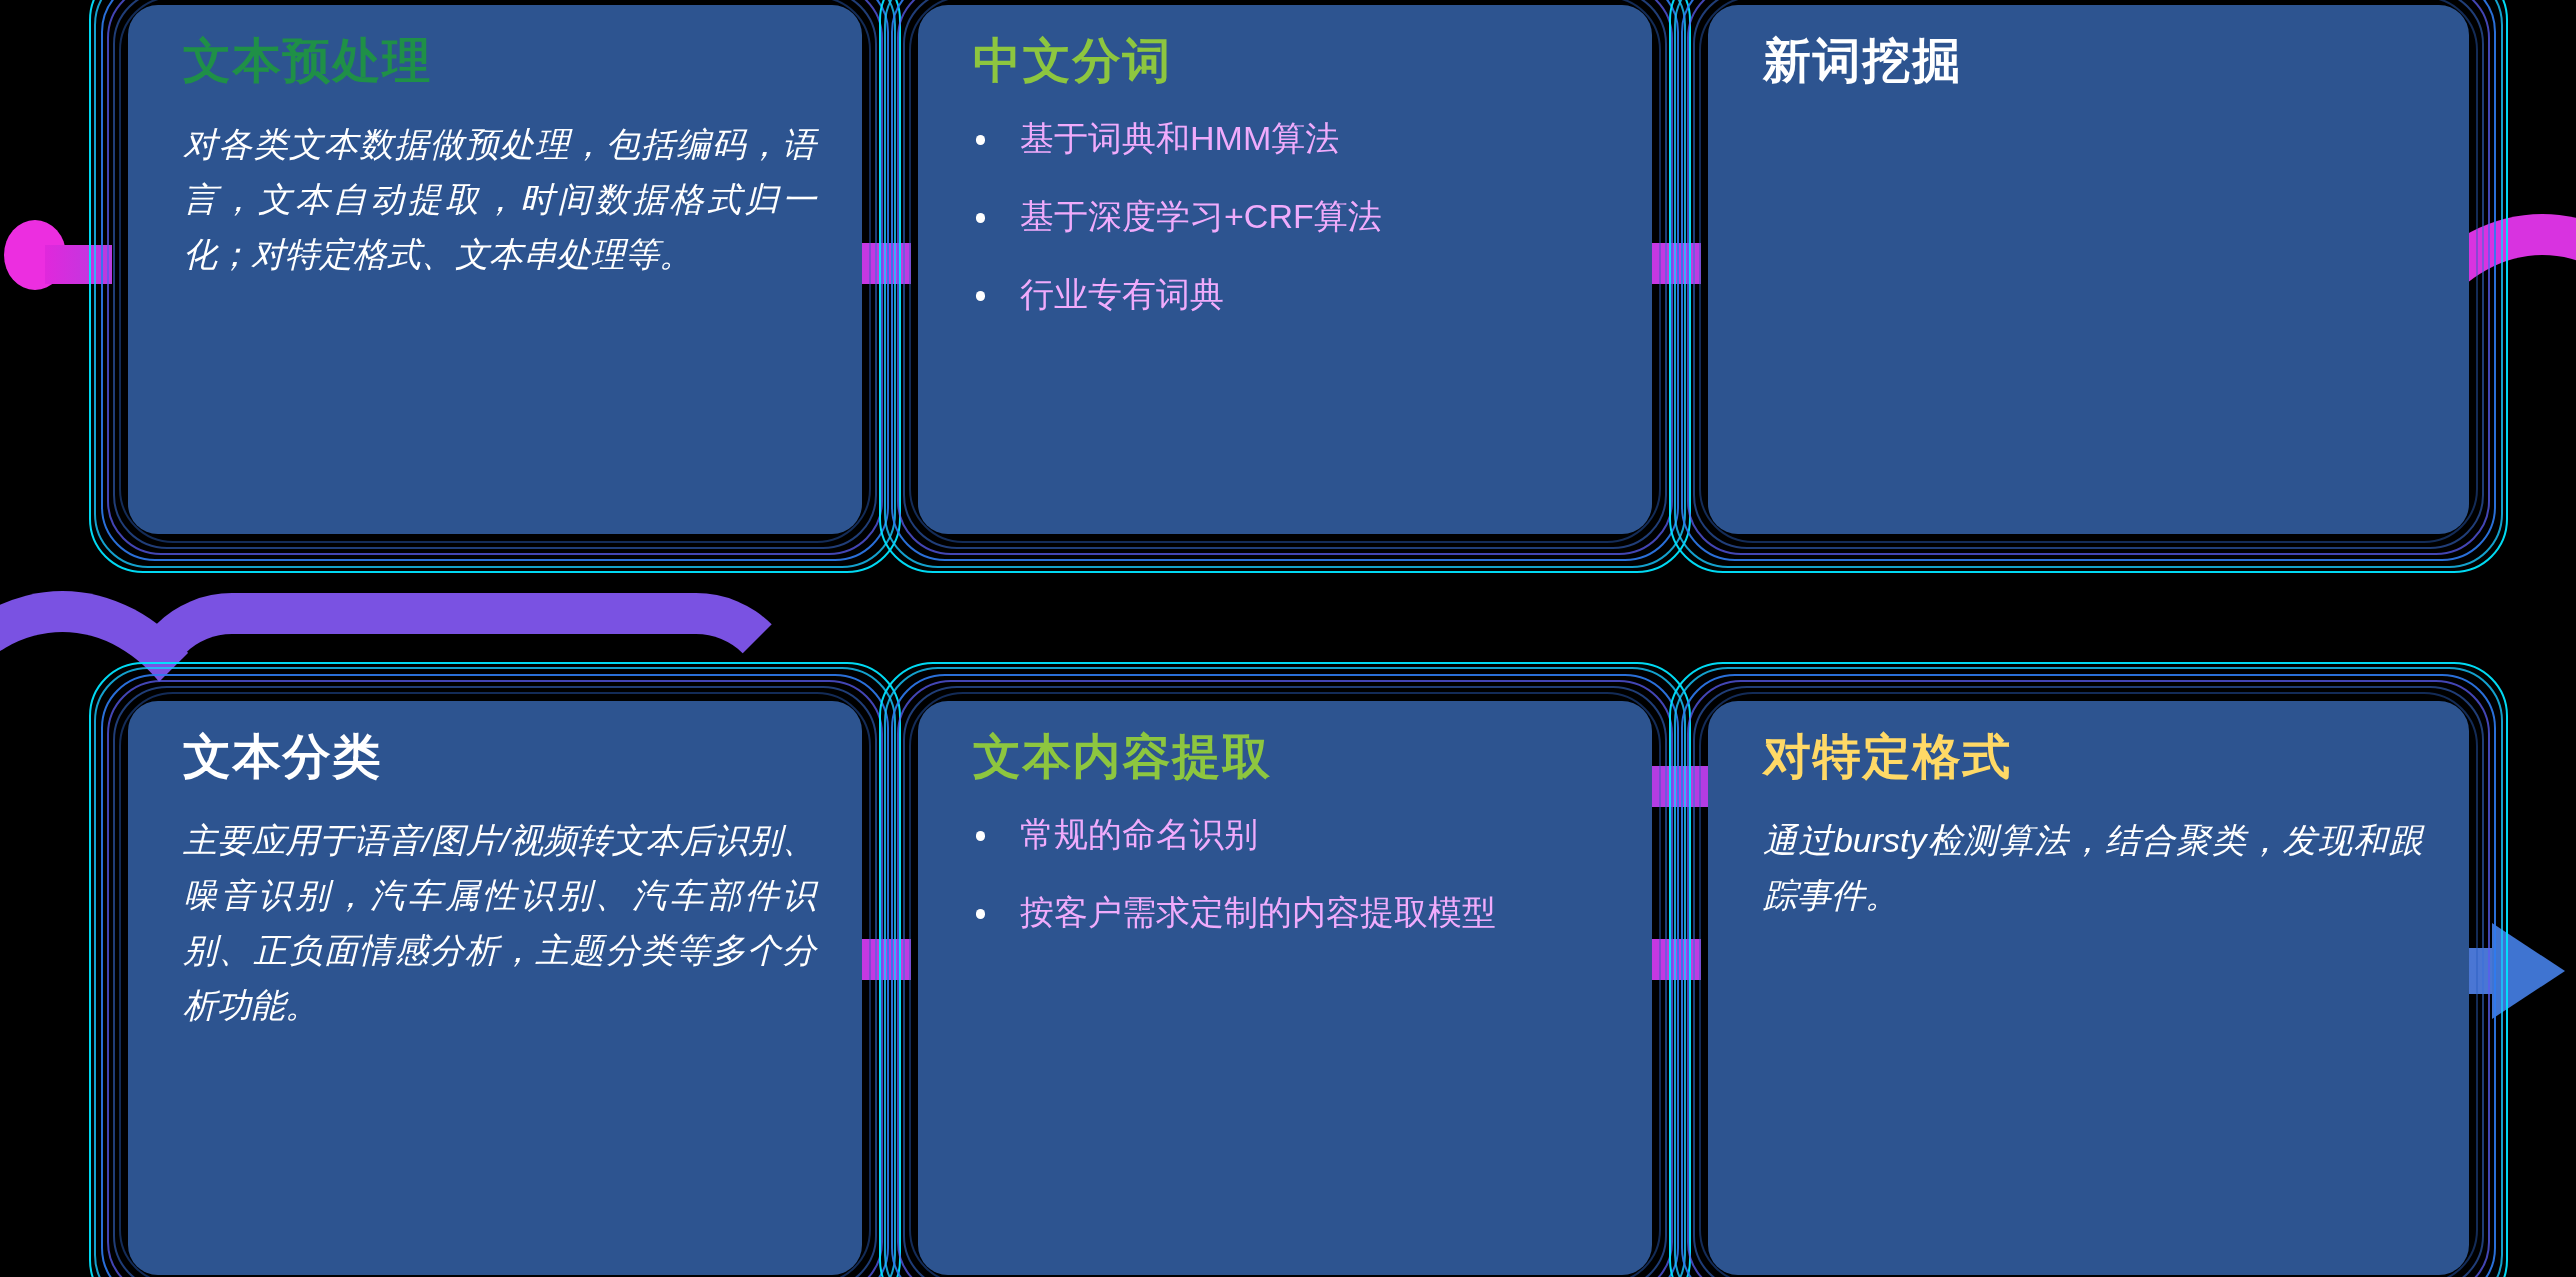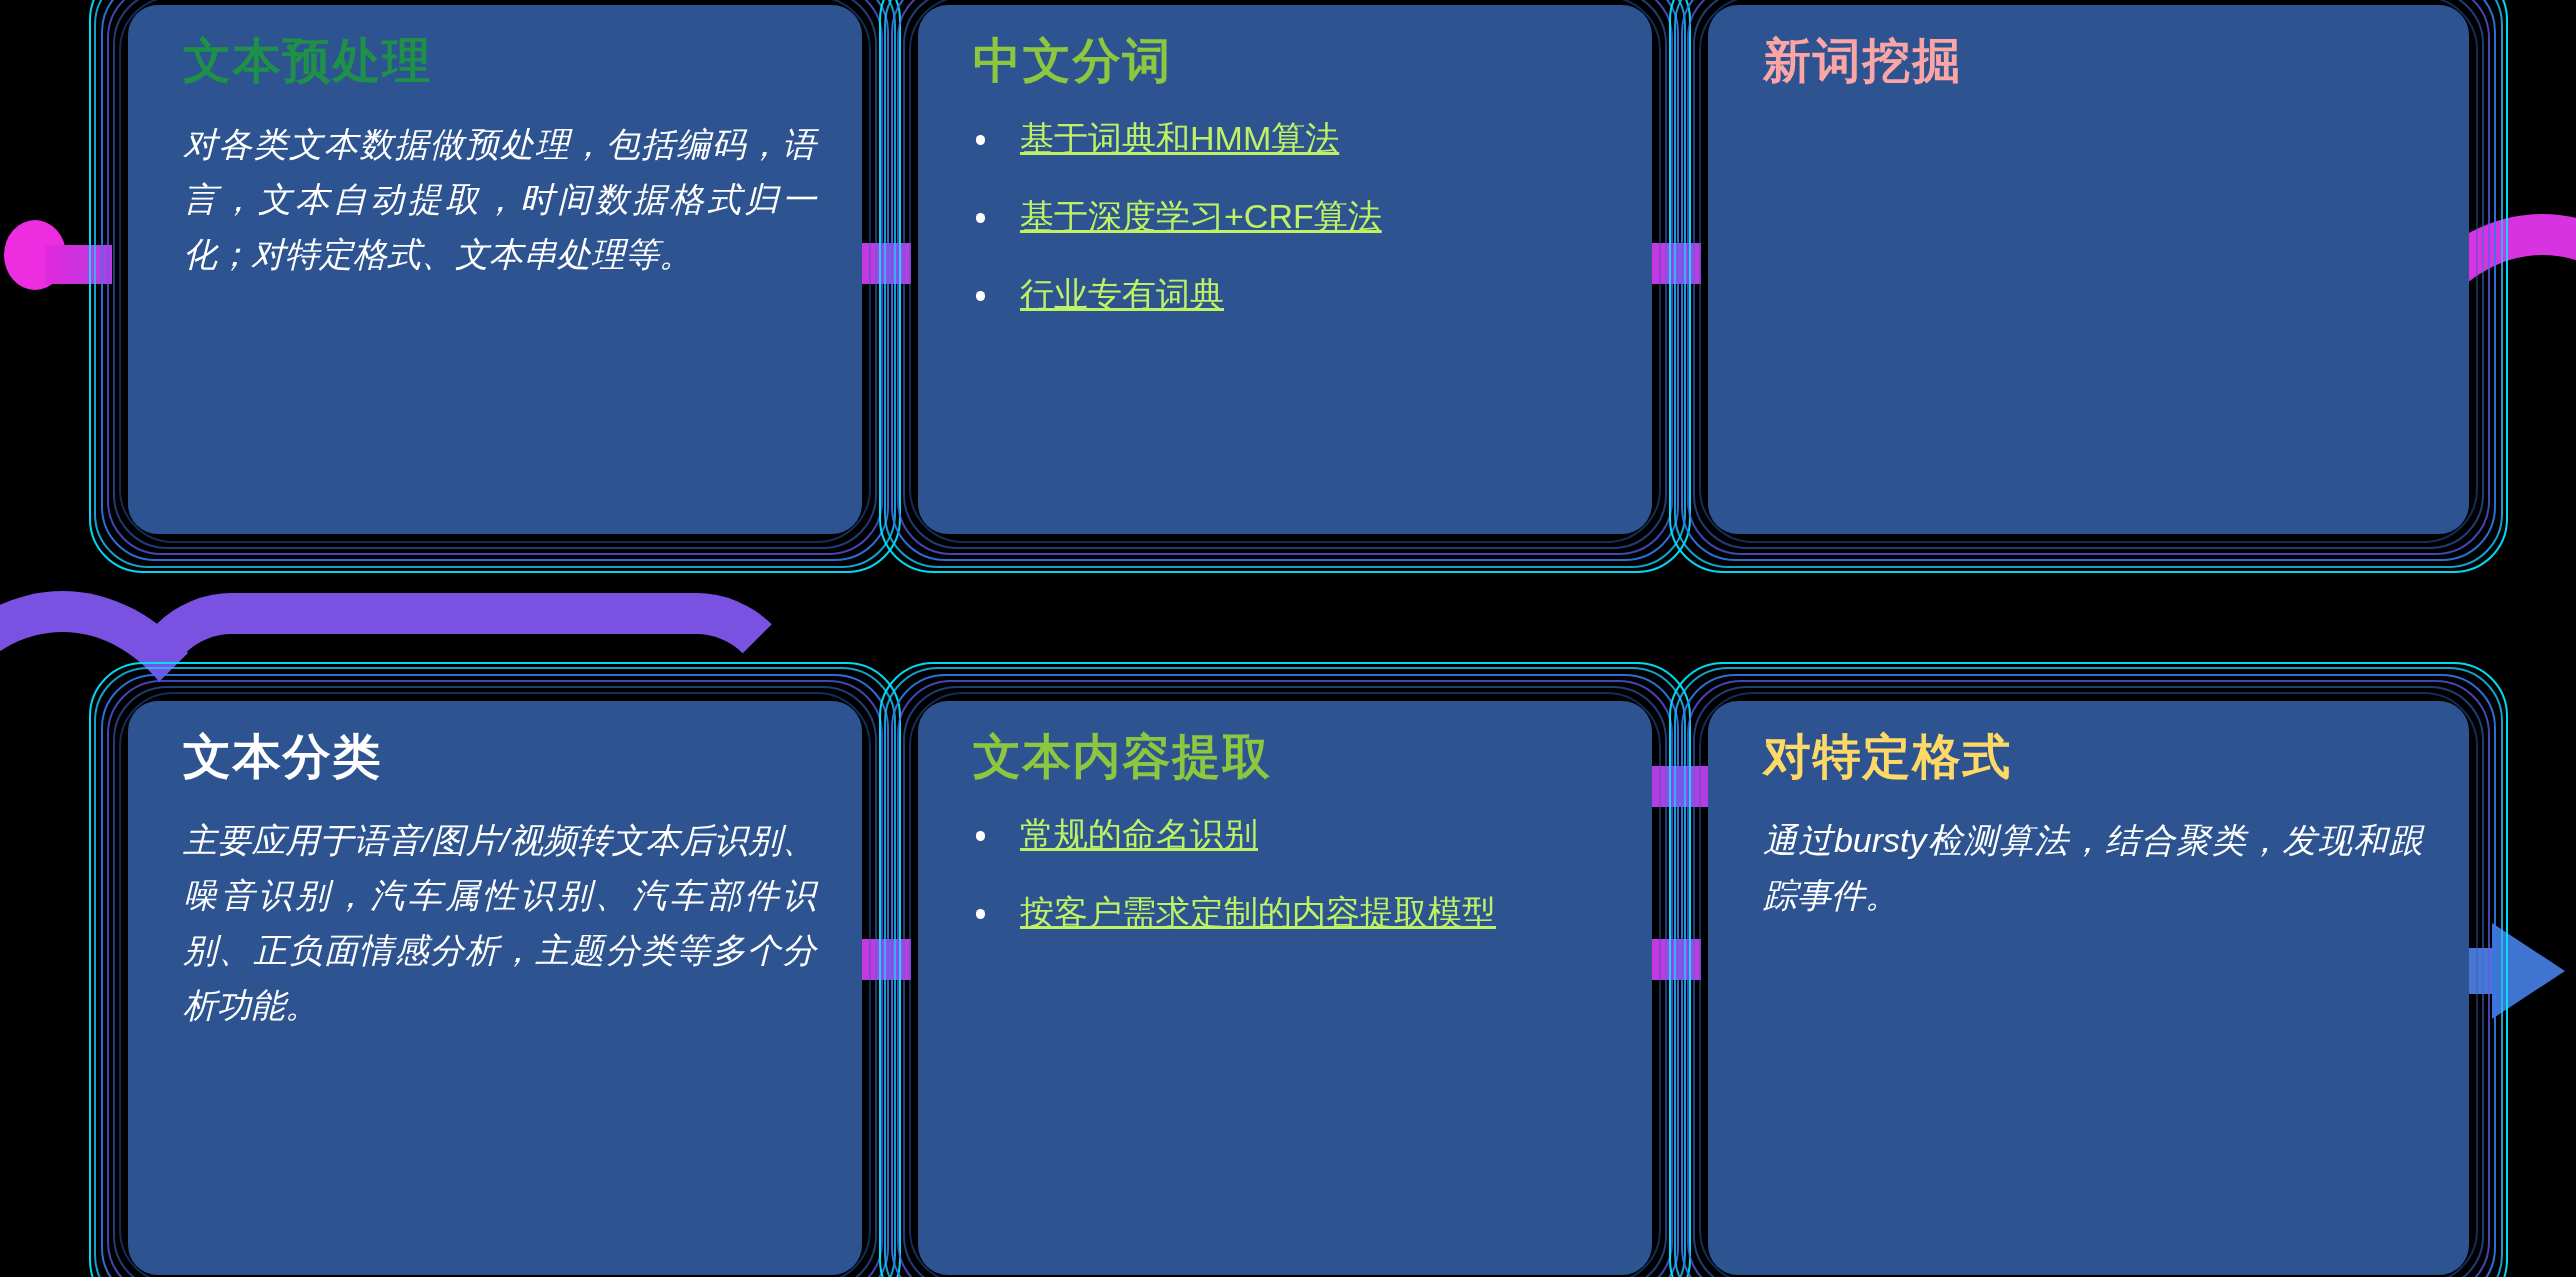--- a/index.html
+++ b/index.html
@@ -17,22 +17,22 @@
   .g6{left:30px;top:30px;right:30px;bottom:30px;border:2.7px solid #2a5fc0;opacity:.45;}
   .inner{position:absolute;left:39px;top:39px;right:39px;bottom:39px;
          background:#2d5490;border-radius:30px;overflow:hidden;}
 
   .ctitle{position:absolute;left:55px;top:30px;font-size:48px;font-weight:bold;
           letter-spacing:1.8px;line-height:1.1;white-space:nowrap;}
   .cbody{position:absolute;left:55px;top:112px;right:46px;color:#ffffff;
          font-size:34px;line-height:1.62;font-style:italic;}
   .cbody p{margin:0;text-align:justify;}
   .blist{position:absolute;left:45px;top:109px;right:36px;margin:0;padding:0;list-style:none;}
-  .blist li{position:relative;color:#bef264;font-size:34px;line-height:1.45;
-            padding-left:57px;margin-bottom:28.6px;white-space:nowrap;text-decoration:underline;}
+  .blist li{position:relative;color:#f0abfc;font-size:34px;line-height:1.45;
+            padding-left:57px;margin-bottom:28.6px;white-space:nowrap;}
   .blist li:before{content:"";position:absolute;left:12.5px;top:21.4px;
             width:9.8px;height:9.8px;border-radius:50%;background:#ffffff;}
 
   
   .dot-start{position:absolute;width:62px;height:70px;border-radius:50%;
              background:#ec2ee0;left:3.6px;top:220px;}
   .stub-start{position:absolute;left:45px;top:245px;width:67px;height:39px;
               background:linear-gradient(90deg,#e028dc,#b83ce0);}
   .link{position:absolute;width:54px;height:41px;
         background:linear-gradient(90deg,#c837e2,#bb3ce2);}
@@ -119,21 +119,21 @@
   </div>
 
   <div class="card" style="left:1669px;top:-34px;width:839px;height:607px;">
     <div class="glow g1"></div>
     <div class="glow g2"></div>
     <div class="glow g3"></div>
     <div class="glow g4"></div>
     <div class="glow g5"></div>
     <div class="glow g6"></div>
     <div class="inner">
-      <div class="ctitle" style="color:#fca5a5">新词挖掘</div>
+      <div class="ctitle" style="color:#ffffff">新词挖掘</div>
     </div>
   </div>
 
   <div class="card" style="left:89px;top:662px;width:812px;height:652px;">
     <div class="glow g1"></div>
     <div class="glow g2"></div>
     <div class="glow g3"></div>
     <div class="glow g4"></div>
     <div class="glow g5"></div>
     <div class="glow g6"></div>

